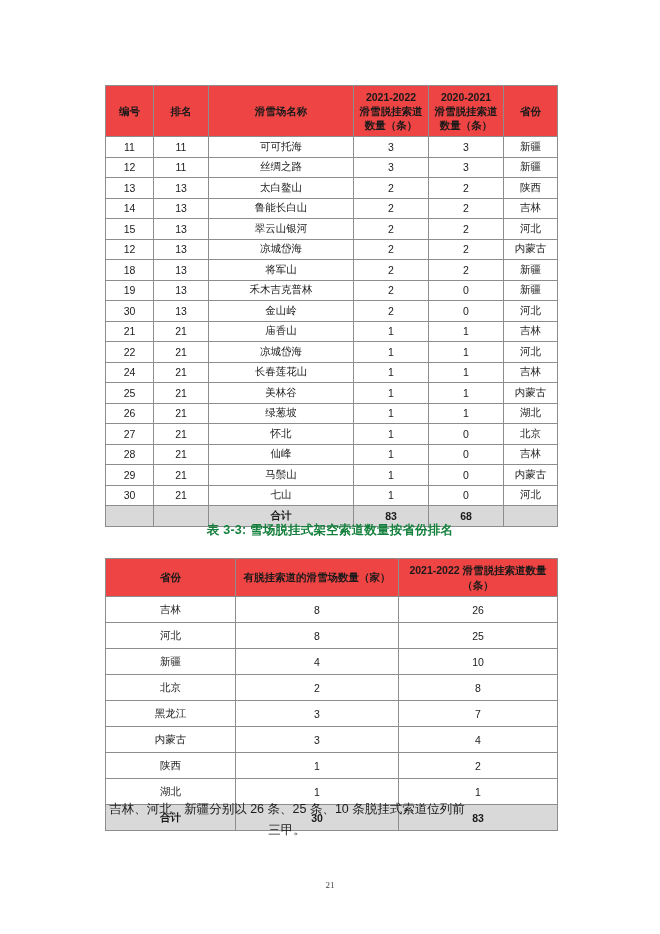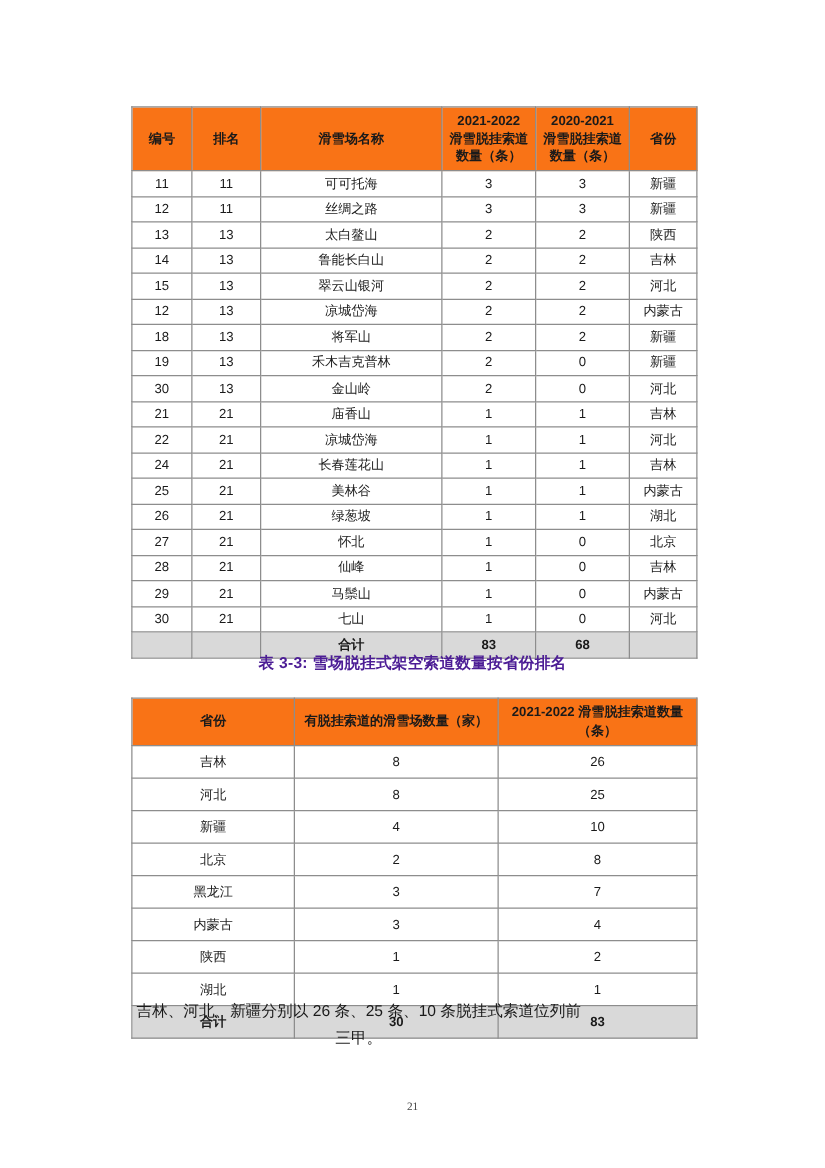--- a/index.html
+++ b/index.html
@@ -35,21 +35,21 @@
   .doc-table th {
     border: 1px solid #8d8d8d;
     text-align: center;
     vertical-align: middle;
     font-weight: normal;
     padding: 0;
     color: #1a1a1a;
     background: #ffffff;
   }
   .doc-table thead th {
-    background: #f97316;
+    background: #ef4444;
     font-weight: bold;
     line-height: 1.35;
   }
   .doc-table tr.total-row td {
     background: #d9d9d9;
     font-weight: bold;
   }
 
   
   #table-ranking {
@@ -79,21 +79,21 @@
   
   #caption-table33 {
     position: absolute;
     left: 0;
     top: 522px;
     width: 660px;
     text-align: center;
     font-size: 12.5px;
     font-weight: bold;
     letter-spacing: 0.2px;
-    color: #4c1d95;
+    color: #15803d;
   }
 
   
   #table-province {
     left: 105px;
     top: 558px;
     width: 452px;
     font-size: 10.5px;
   }
   #table-province thead th {

